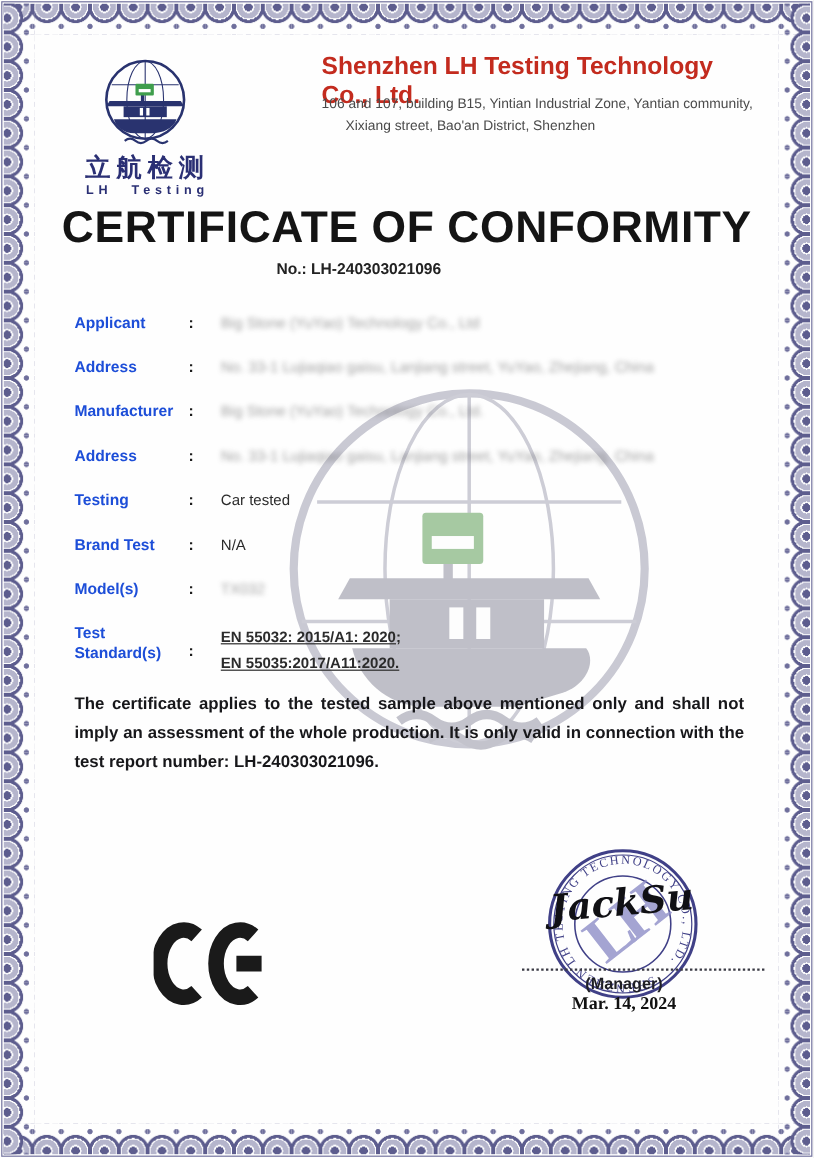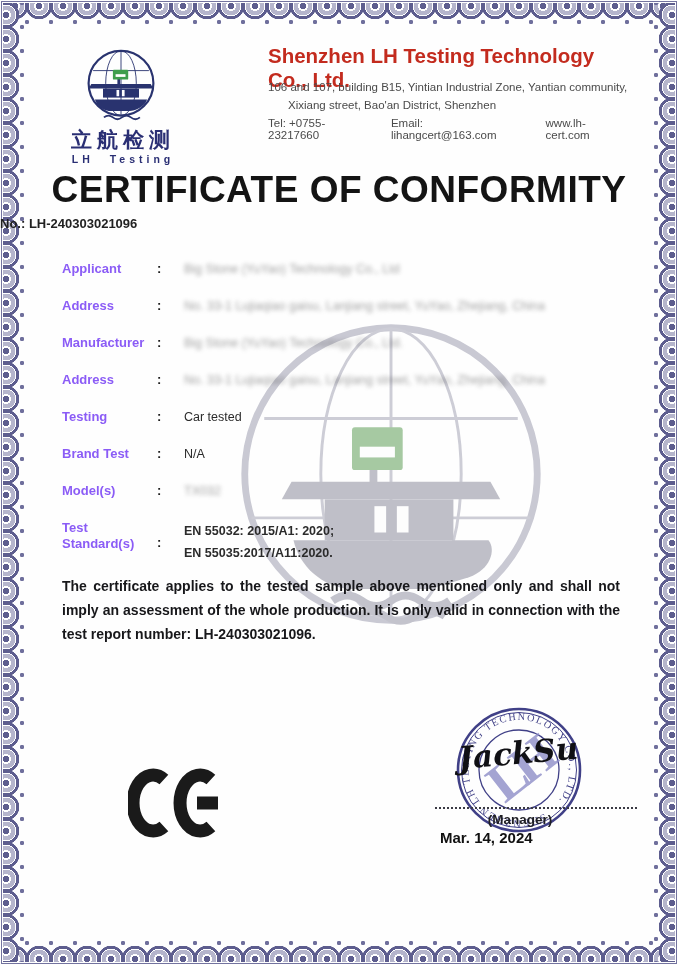--- a/index.html
+++ b/index.html
@@ -48,53 +48,53 @@
   .company-name{position:absolute;left:268px;top:44px;width:360px;
     font-size:20.5px;font-weight:bold;color:#c32b1e;z-index:1;}
   .addr{position:absolute;left:268px;width:360px;font-size:11.5px;color:#4a4a4a;z-index:1;}
   .addr1{top:81px;} .addr2{top:99px;margin-left:20px;}
   .contact{position:absolute;left:268px;top:117px;width:360px;display:flex;gap:17px;
     font-size:11.5px;color:#4a4a4a;z-index:1;}
 
   
   .doc-title{position:absolute;left:0;top:169px;width:678px;text-align:center;
     font-size:37px;font-weight:bold;letter-spacing:0.5px;color:#141414;z-index:1;}
-  .cert-no{position:absolute;left:0;top:216px;width:598px;
+  .cert-no{position:absolute;left:0;top:216px;width:598px;text-align:center;
     font-size:13px;font-weight:bold;color:#222;z-index:1;}
 
   
   .fields{position:absolute;left:62px;top:261px;width:560px;display:flex;
     flex-direction:column;gap:21px;z-index:1;}
   .field-row{display:flex;align-items:flex-start;min-height:15px;}
-  .field-label{width:95px;font-size:13px;font-weight:bold;color:#8b5cf6;line-height:16px;}
+  .field-label{width:95px;font-size:13px;font-weight:bold;color:#1d4ed8;line-height:16px;}
   .field-colon{width:6px;font-size:13px;font-weight:bold;color:#1c1c1c;margin-left:0;}
   .field-value{margin-left:21px;font-size:12.5px;color:#2b2b2b;line-height:16px;white-space:pre-line;}
   .field-row.standards .field-colon{align-self:center;}
-  .field-row.standards .field-value{font-weight:bold;line-height:22px;}
+  .field-row.standards .field-value{font-weight:bold;line-height:22px;text-decoration:underline;}
   .redacted{filter:blur(2.3px);opacity:.55;color:#555;}
 
   
   .paragraphs{position:absolute;left:62px;top:574px;width:558px;z-index:1;}
   .paragraphs p{margin:0 0 23px 0;font-size:14px;font-weight:bold;color:#17171a;
     line-height:24px;text-align:justify;}
 
   
   .ce-svg{position:absolute;left:128px;top:763px;width:100px;height:80px;z-index:1;}
 
   
   .seal-svg{position:absolute;left:449px;top:700px;width:140px;height:140px;z-index:2;opacity:.93;}
   .signature{position:absolute;left:458px;top:733px;width:160px;z-index:3;
     font-family:"DejaVu Serif",serif;font-style:italic;font-weight:bold;font-size:31px;
     color:#101014;transform:rotate(-5deg);}
   .sig-line{position:absolute;left:435px;top:797px;width:202px;height:10px;
     border-bottom:2.5px dotted #3a3a44;z-index:3;}
   .role{position:absolute;left:450px;top:812px;width:140px;text-align:center;
     font-size:13.5px;font-weight:bold;color:#1f1f24;z-index:3;}
-  .date{position:absolute;left:440px;top:829px;width:160px;text-align:left;
-    font-size:15px;font-weight:bold;color:#111;z-index:3;}
+  .date{position:absolute;left:440px;top:829px;width:160px;text-align:center;
+    font-size:15px;font-weight:bold;color:#111;z-index:3;font-family:Liberation Serif, serif;}
 </style>
 </head>
 <body>
 
 <div class="page">
 
   <div class="frame-line"></div>
   <div class="b-strip b-top"></div>
   <div class="b-strip b-bottom"></div>
   <div class="b-strip b-left"></div>
@@ -132,25 +132,20 @@
     <rect x="51" y="55.5" width="3" height="7" fill="#fff"></rect>
     <path d="M21,66 L79,66 C77,74 66,79 56,79 L40,79 C30,79 23,73 21,66 Z" fill="#29336f"></path>
     <path d="M31,86 q5,-4 10,0 t10,0 t10,0 t10,0" fill="none" stroke="#29336f" stroke-width="2"></path>
   </svg>
   <div class="logo-cn">立航检测</div>
   <div class="logo-en">LH Testing</div>
 
   <div class="company-name">Shenzhen LH Testing Technology Co., Ltd.</div>
   <div class="addr addr1">106 and 107, building B15, Yintian Industrial Zone, Yantian community,</div>
   <div class="addr addr2">Xixiang street, Bao'an District, Shenzhen</div>
-  <div class="contact">
-    <span>Tel: +0755-23217660</span>
-    <span>Email: lihangcert@163.com</span>
-    <span>www.lh-cert.com</span>
-  </div>
 
   <div class="doc-title">CERTIFICATE OF CONFORMITY</div>
   <div class="cert-no">No.: LH-240303021096</div>
 
   <div class="fields" id="fields">
       <div class="field-row">
         <div class="field-label">Applicant</div>
         <div class="field-colon">:</div>
         <div class="field-value redacted">Big Stone (YuYao) Technology Co., Ltd</div>
       </div>

